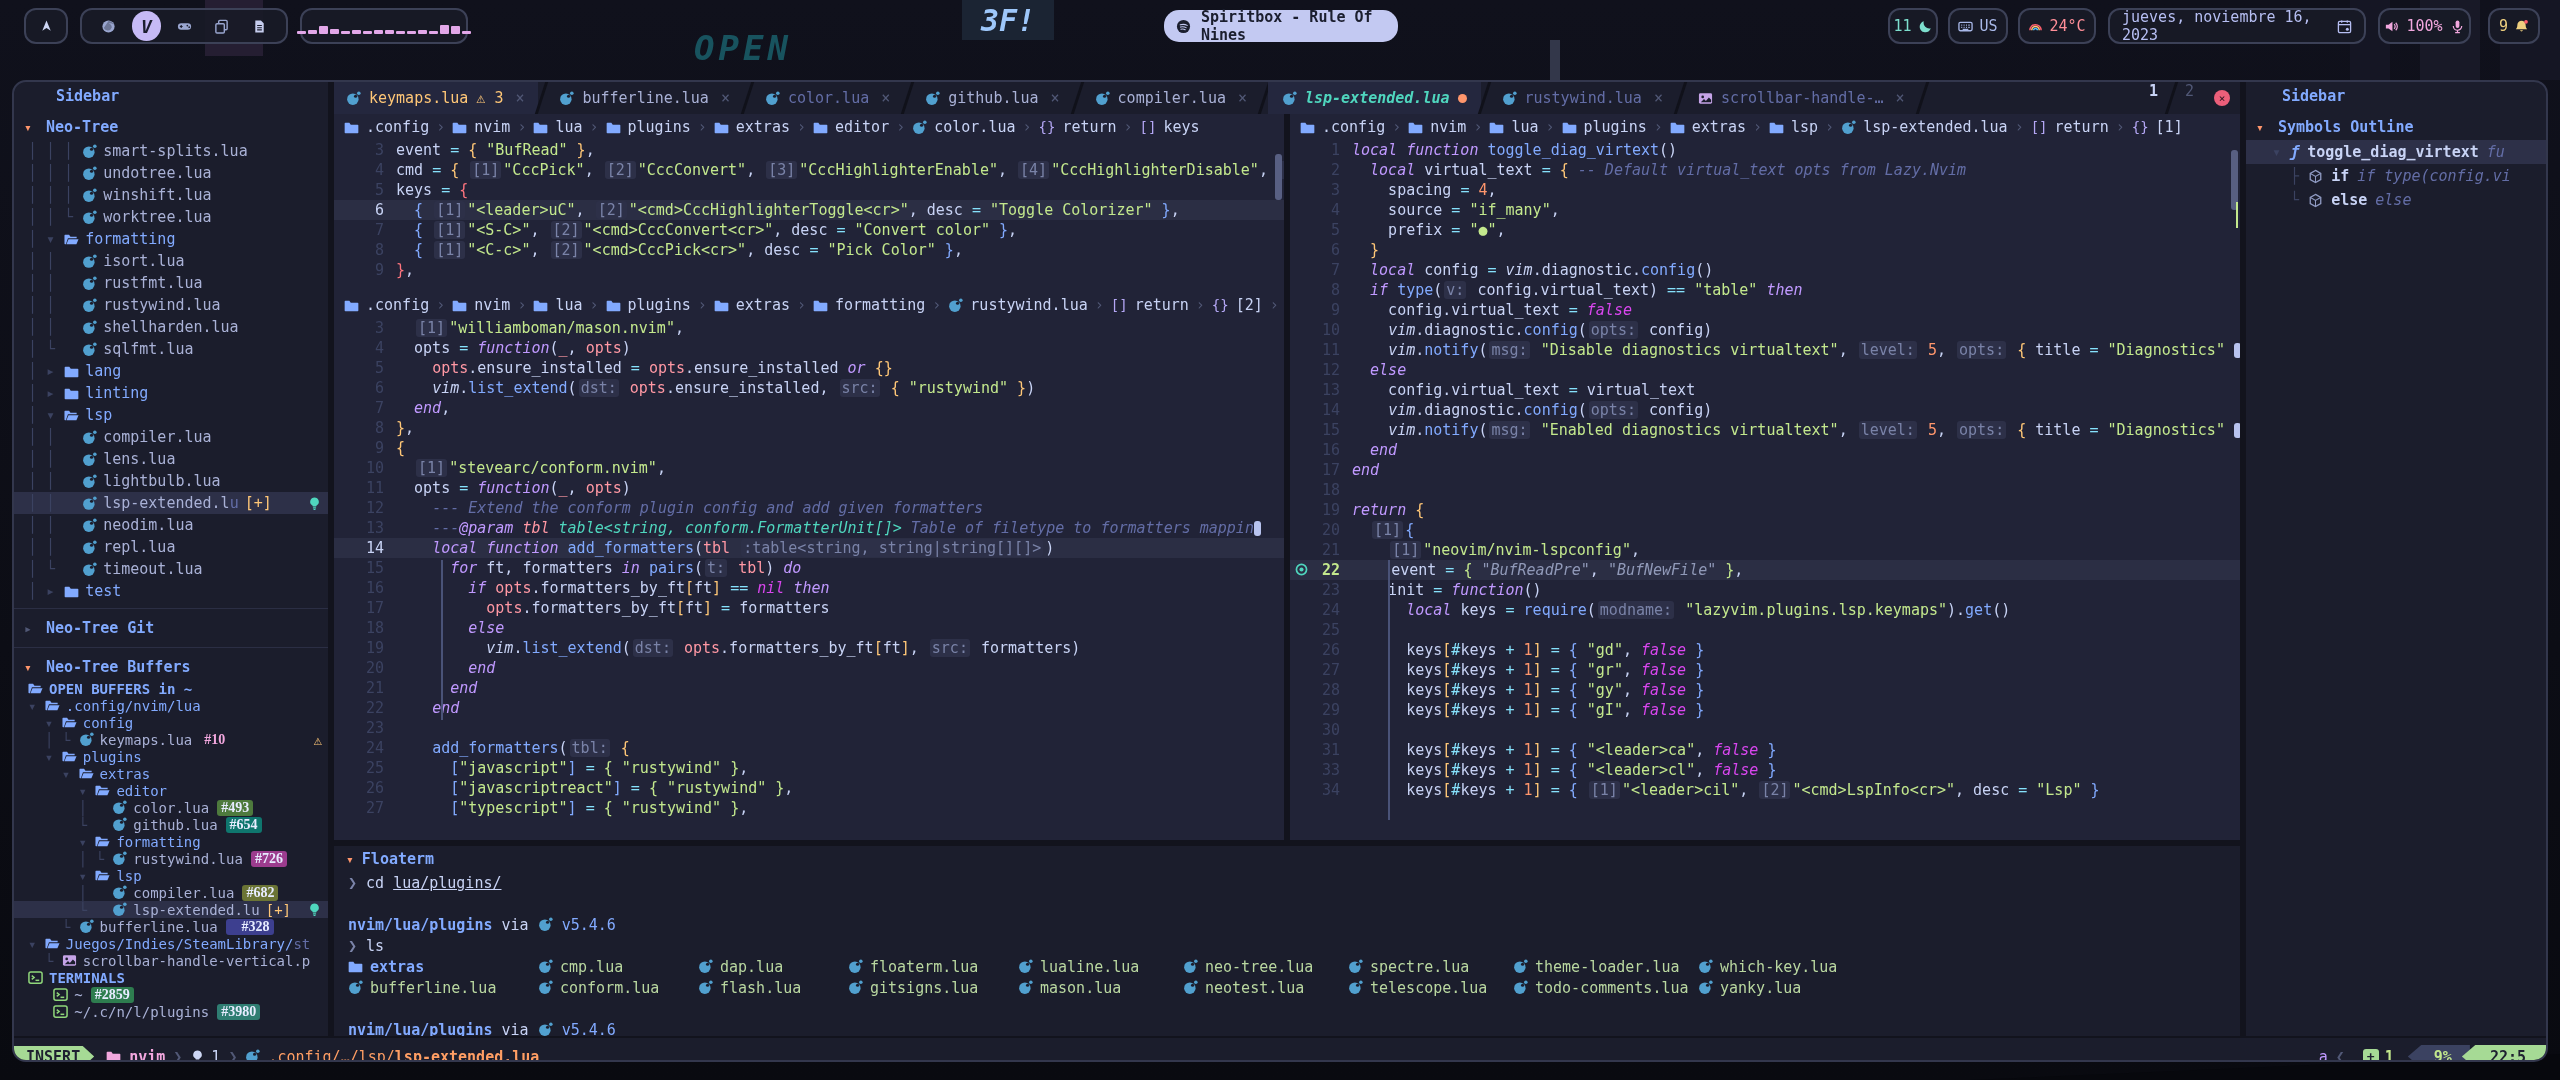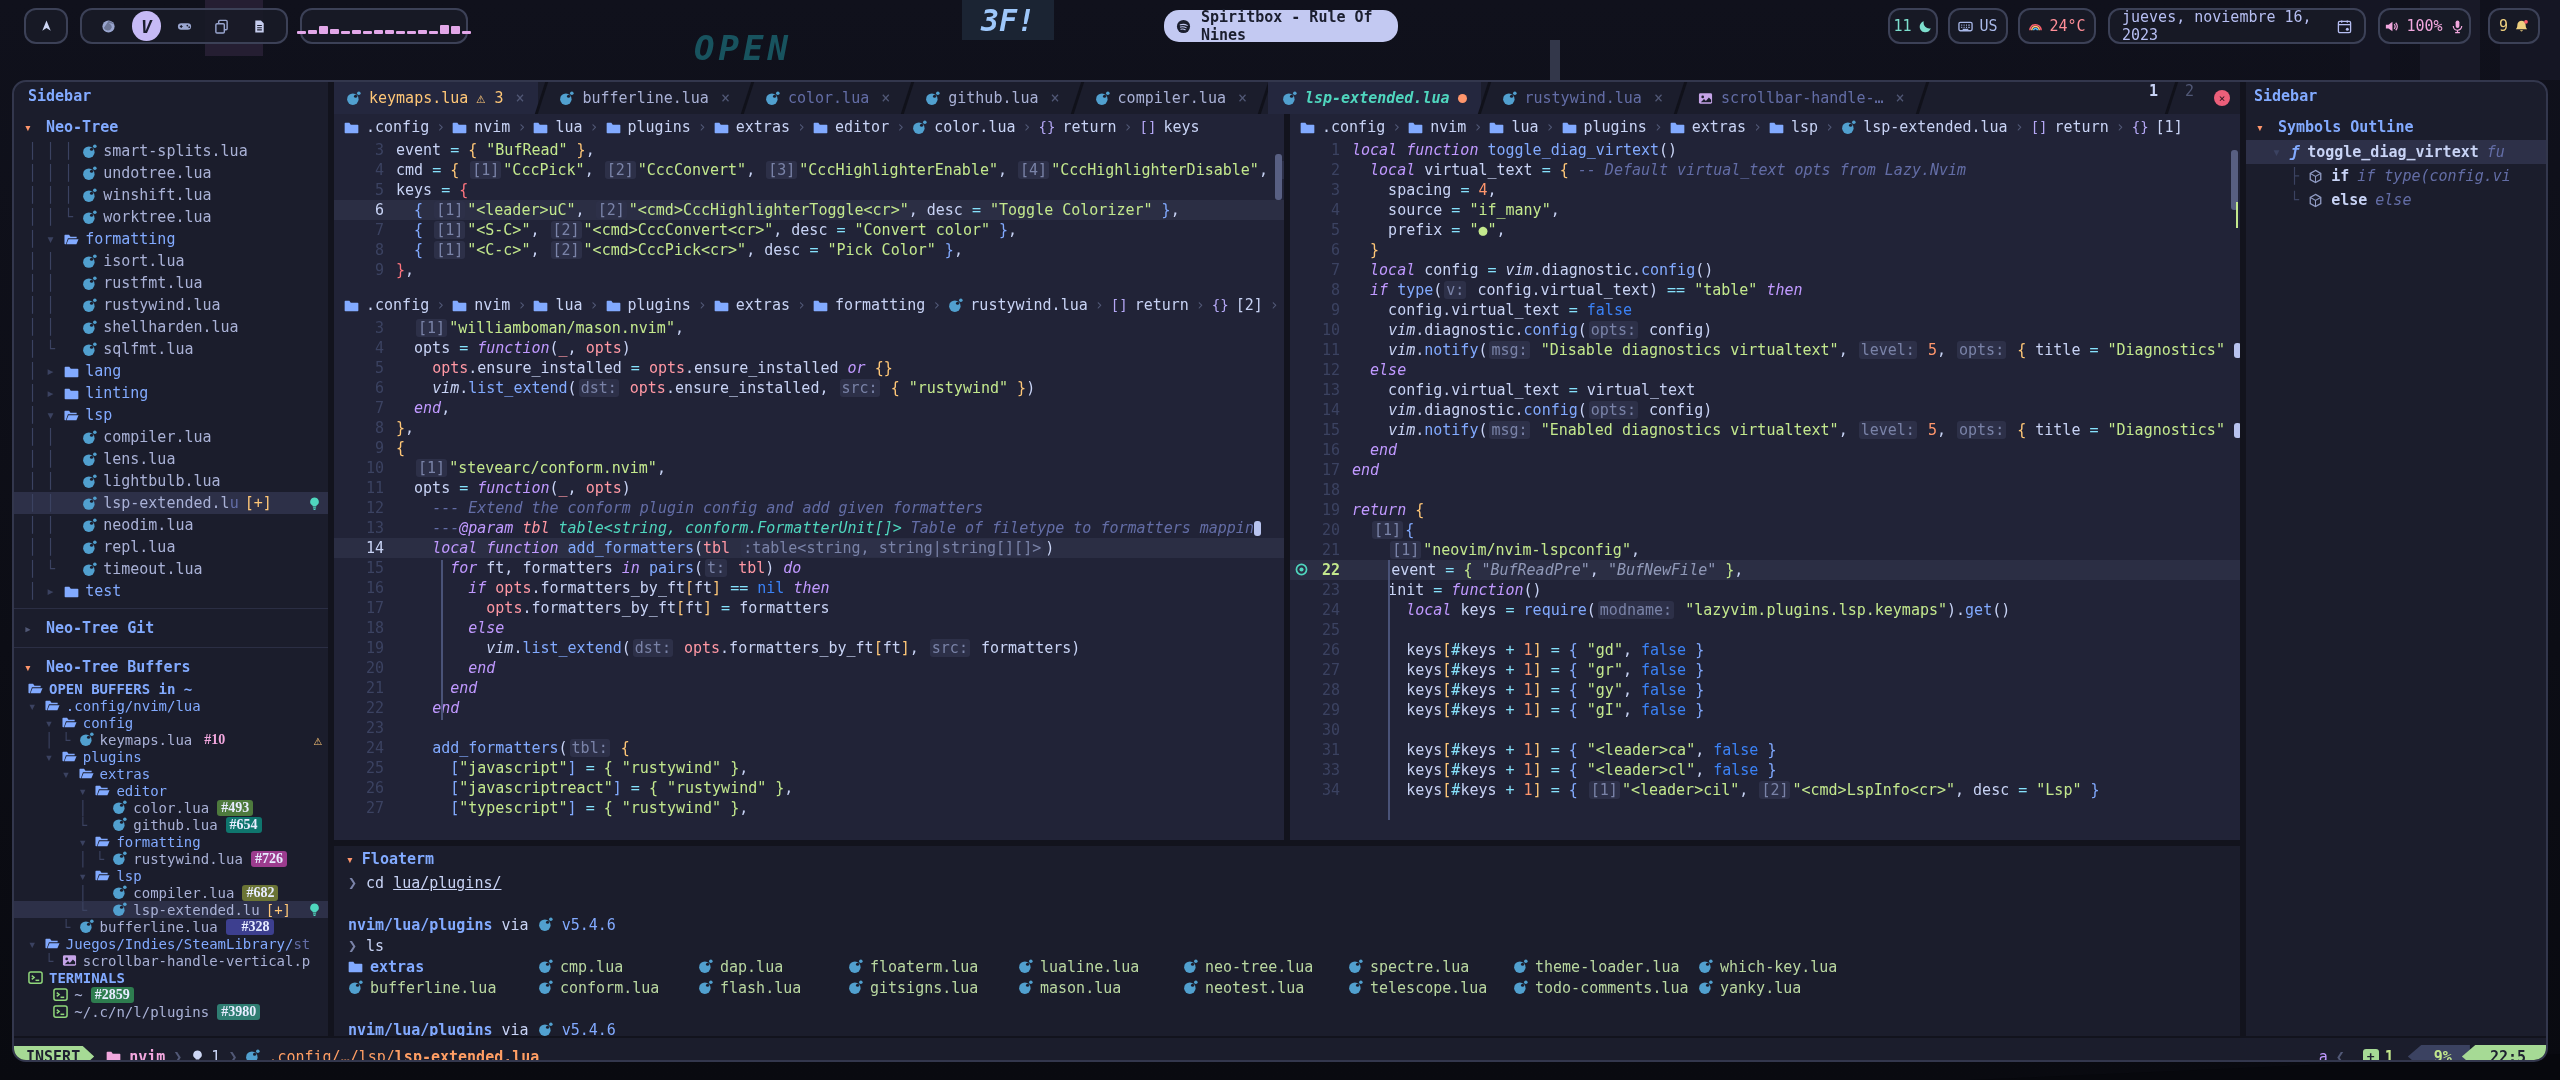--- a/index.html
+++ b/index.html
@@ -20,21 +20,21 @@
   .appdot.active{background:#c6baf5;color:#1b1e2e;font-weight:bold;font-style:italic;font-size:18px;}
   .wave{display:flex;align-items:flex-end;gap:2px;height:16px;}
   .wave i{display:block;width:9px;background:#e2a7e8;border-radius:1px;}
   .w-teal{color:#7ddfce}.w-blue{color:#a8b8e8}.w-red{color:#ff8e98}
   .w-lav{color:#b6bef2}.w-pink{color:#f2a7de}.w-yel{color:#eecf7f}
   
   #window{left:12px;top:80px;width:2536px;height:982px;background:#1b1d2c;
     border:2px solid #33374d;border-radius:14px;box-sizing:border-box;overflow:hidden;}
   .vdiv{background:#12131d;width:6px;}
   .pane{background:#212337;overflow:hidden;}
-  .winbar-title{color:#82aaff;font-weight:bold;}
+  .winbar-title{color:#82aaff;font-weight:bold;margin-left:28px;}
   
   #tabbar{display:flex;align-items:stretch;height:32px;}
   .tab{display:flex;align-items:center;gap:8px;padding:0 14px;color:#636da6;position:relative;}
   .tab .lbl{white-space:nowrap;}
   .tab.lit .lbl{color:#a9b1d6;}
   .tab.warn{background:#24273e;}
   .tab.warn .lbl{color:#ffc777;}
   .tab.active{background:#24273e;}
   .tab.active .lbl{color:#4fd6be;font-style:italic;font-weight:bold;}
   .tabsep{width:3px;background:#10111a;transform:skewX(-18deg);margin:0 2px;}
@@ -58,21 +58,21 @@
   .gut .num{flex:1;text-align:right;padding-right:12px;color:#3b4261;}
   .cl.cur .num{color:#c8d3f5;}
   .num.green{color:#c3e88d !important;font-weight:bold;}
   .src{flex:1;overflow:hidden;}
   .tk-v{color:#c8d3f5}.tk-k{color:#c099ff;font-style:italic}.tk-f{color:#82aaff}
   .tk-s{color:#c3e88d}.tk-n{color:#ff966c}.tk-o{color:#86e1fc}
   .tk-c{color:#636da6;font-style:italic}
   .tk-h{background:#2d3048;color:#7a83a8;border-radius:3px;padding:0 2px;margin:0 2px;}
   .tk-b1{color:#ffc777}.tk-b2{color:#82aaff}.tk-b3{color:#c3e88d}.tk-b0{color:#ff757f}
   .tk-p{color:#ff98a4}.tk-bi{color:#c8d3f5;font-style:italic}
-  .tk-bool{color:#3b82f6;}.tk-km{color:#c099ff;font-style:italic}
+  .tk-bool{color:#d946ef;font-style:italic}.tk-km{color:#c099ff;font-style:italic}
   .tk-pi{color:#ff98a4;font-style:italic}.tk-ti{color:#4fd6be;font-style:italic}
   .tk-gi{color:#9099b8;font-style:italic}
   .tk-u{color:#c8d3f5;text-decoration:underline}.tk-pb{color:#82aaff;font-weight:bold}
   .tk-b{color:#82aaff}
   .pill-end{display:inline-block;width:7px;height:15px;background:#b8c3ef;border-radius:3px;vertical-align:middle;}
   .caret{display:inline-block;width:2px;height:16px;background:#c8d3f5;vertical-align:middle;margin-right:1px;}
   .scroll-handle{position:absolute;width:7px;border-radius:3px;background:#585f82;}
   .scope-line{position:absolute;width:2px;background:#4a5378;}
   
   #sidebar{background:#1b1d2c;overflow:hidden;}

